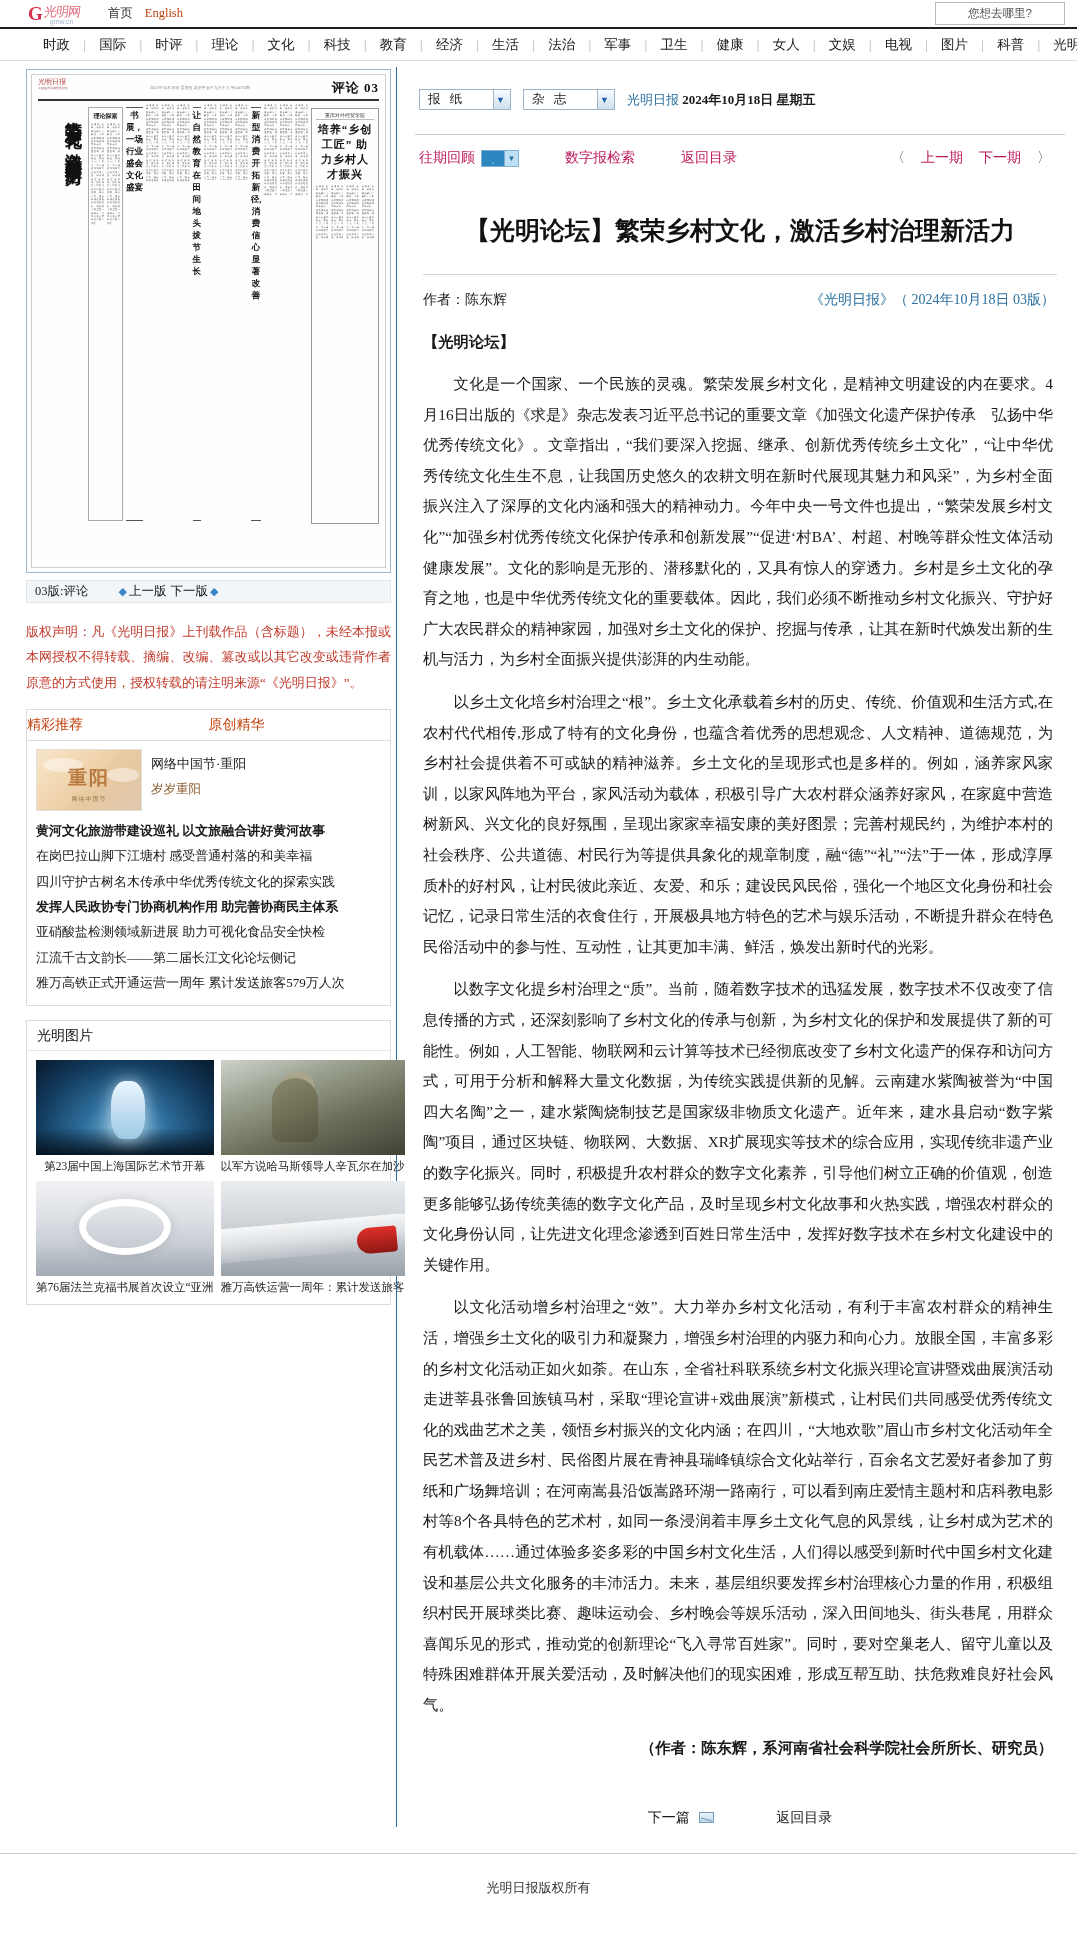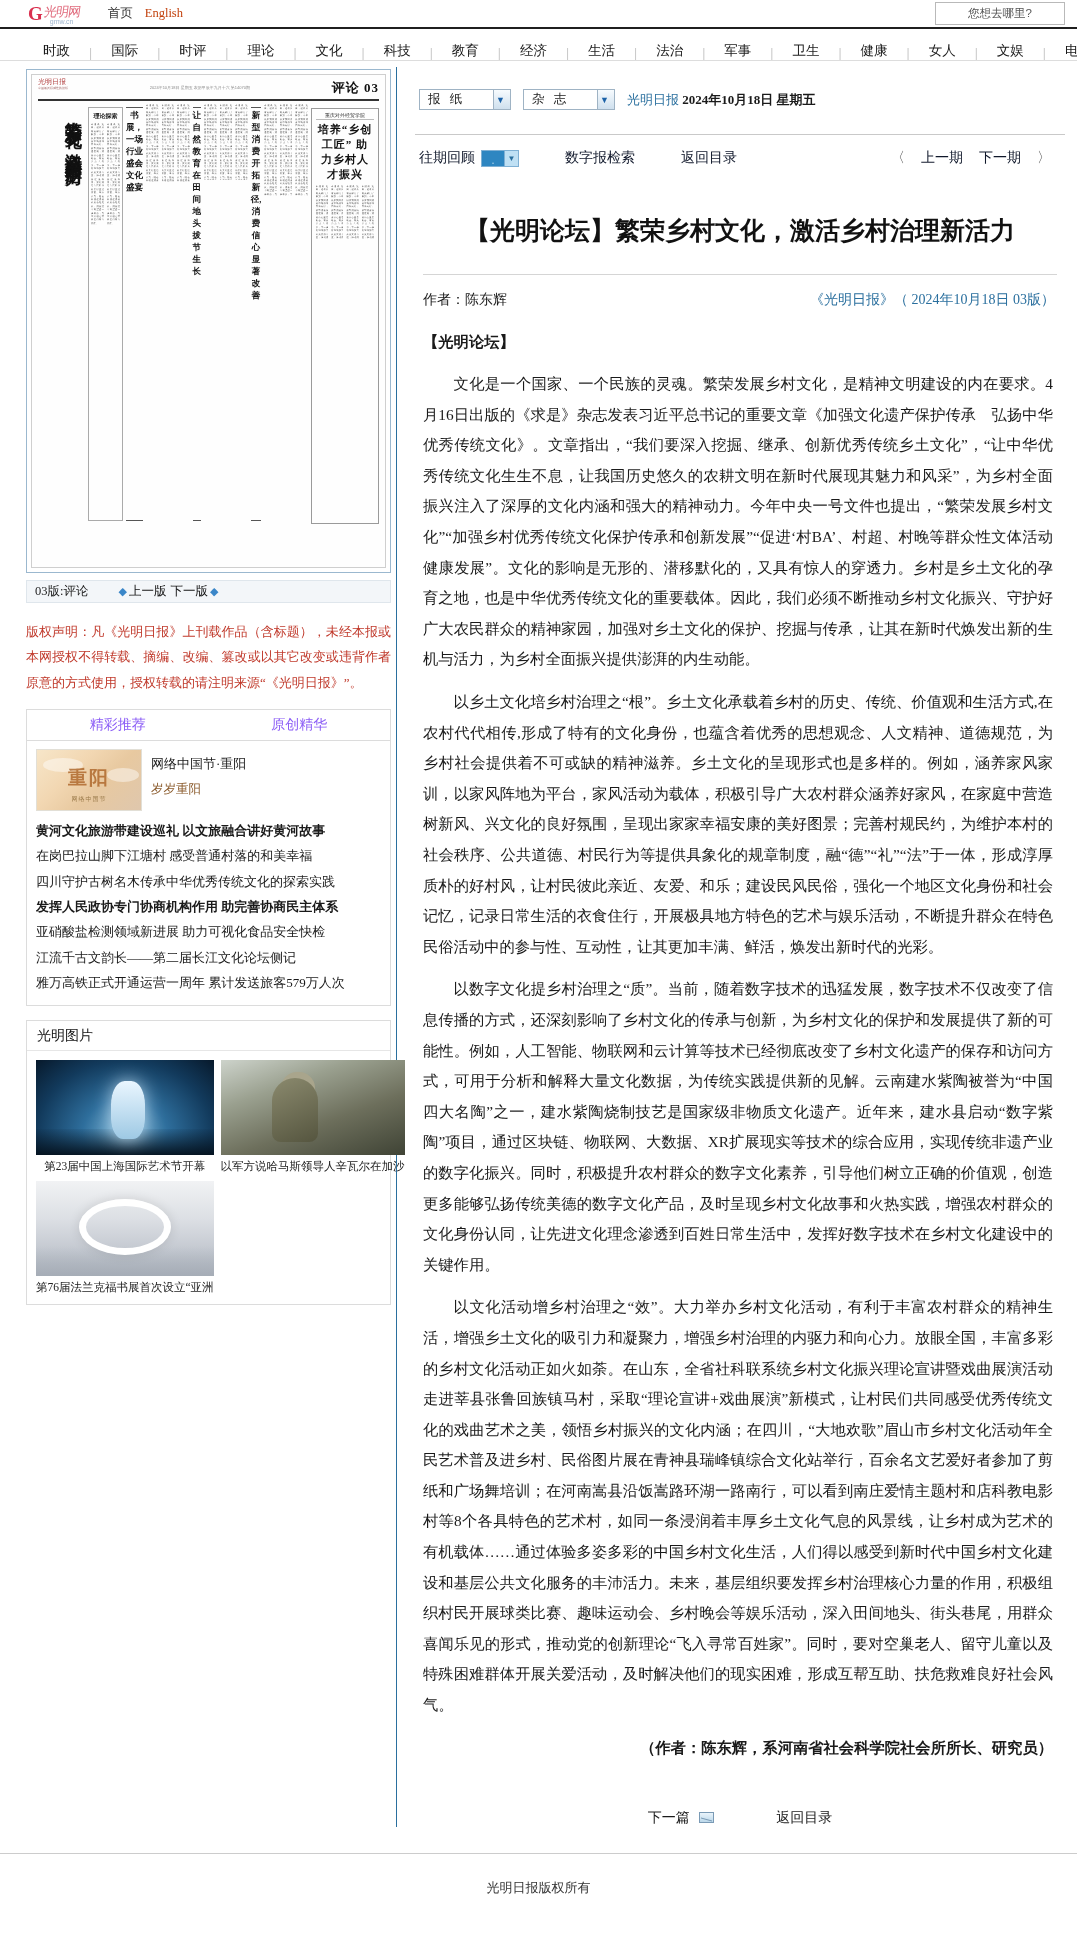--- a/index.html
+++ b/index.html
@@ -75,25 +75,24 @@
     color: #555;
     display: flex;
     align-items: center;
     justify-content: center;
   }
 
   
   .navbar {
     height: 32px;
     display: flex;
-    align-items: flex-end;
+    align-items: center;
     padding-left: 30px;
     border-bottom: 1px solid #ddd;
     background: #fff;
-    gap: 6px;
   }
   .nav-item {
     font-size: 13.5px;
     color: #1a1a1a;
     font-family: "Liberation Serif", serif;
     padding: 0 13px;
     text-decoration: none;
     white-space: nowrap;
   }
   .nav-sep {
@@ -271,24 +270,24 @@
   }
   .rec-tabs {
     display: flex;
     border-bottom: 1px solid #dcdcdc;
     height: 31px;
     align-items: center;
     background: #fff;
   }
   .rec-tab {
     flex: 1;
-    text-align: center;
+    text-align: left;
     font-family: "Liberation Serif", serif;
     font-size: 14px;
-    color: #8b5cf6;
+    color: #c2410c;
     cursor: pointer;
   }
   .rec-body { padding: 8px 9px 10px; }
   .rec-feature { display: flex; gap: 9px; margin-bottom: 7px; }
   .rec-thumb {
     width: 106px; height: 62px;
     flex: 0 0 106px;
     border: 1px solid #e2dfd6;
     background: linear-gradient(135deg,#f7e6c9 0%,#f2d7b2 35%,#e8c9a0 60%,#dfc7ad 100%);
     position: relative;
@@ -465,21 +464,21 @@
   .rc-divider { border-top: 1px solid #c9c9c9; margin: 24px 0 0; }
 
   .toolrow {
     display: flex;
     align-items: center;
     padding: 14px 4px 0 4px;
     font-family: "Liberation Serif", serif;
     font-size: 14px;
     color: #1a1a1a;
   }
-  .toolrow a { color: #0f172a; text-decoration: none; }
+  .toolrow a { color: #be185d; text-decoration: none; }
   .tool-gap { width: 46px; }
   .mini-select {
     display: inline-flex;
     margin-left: 6px;
     border: 1px solid #7fb0d4;
     height: 17px;
   }
   .mini-select .ms-a {
     width: 22px; background: #2e86c1;
     display: flex; align-items: flex-end; justify-content: center;
@@ -757,20 +756,24 @@
           <div class="photo-cap">第23届中国上海国际艺术节开幕</div>
         </div>
         <div class="photo-cell">
           <div class="photo-img ph2"></div>
           <div class="photo-cap">以军方说哈马斯领导人辛瓦尔在加沙</div>
         </div>
         <div class="photo-cell">
           <div class="photo-img ph3"></div>
           <div class="photo-cap">第76届法兰克福书展首次设立“亚洲</div>
         </div>
+        <div class="photo-cell">
+          <div class="photo-img ph4"></div>
+          <div class="photo-cap">雅万高铁运营一周年：累计发送旅客</div>
+        </div>
       </div>
     </div>
 
   </div>
 
   <div class="rightcol">
 
     <div class="selrow">
       <div class="fakeselect">
         <span>报 纸</span>

